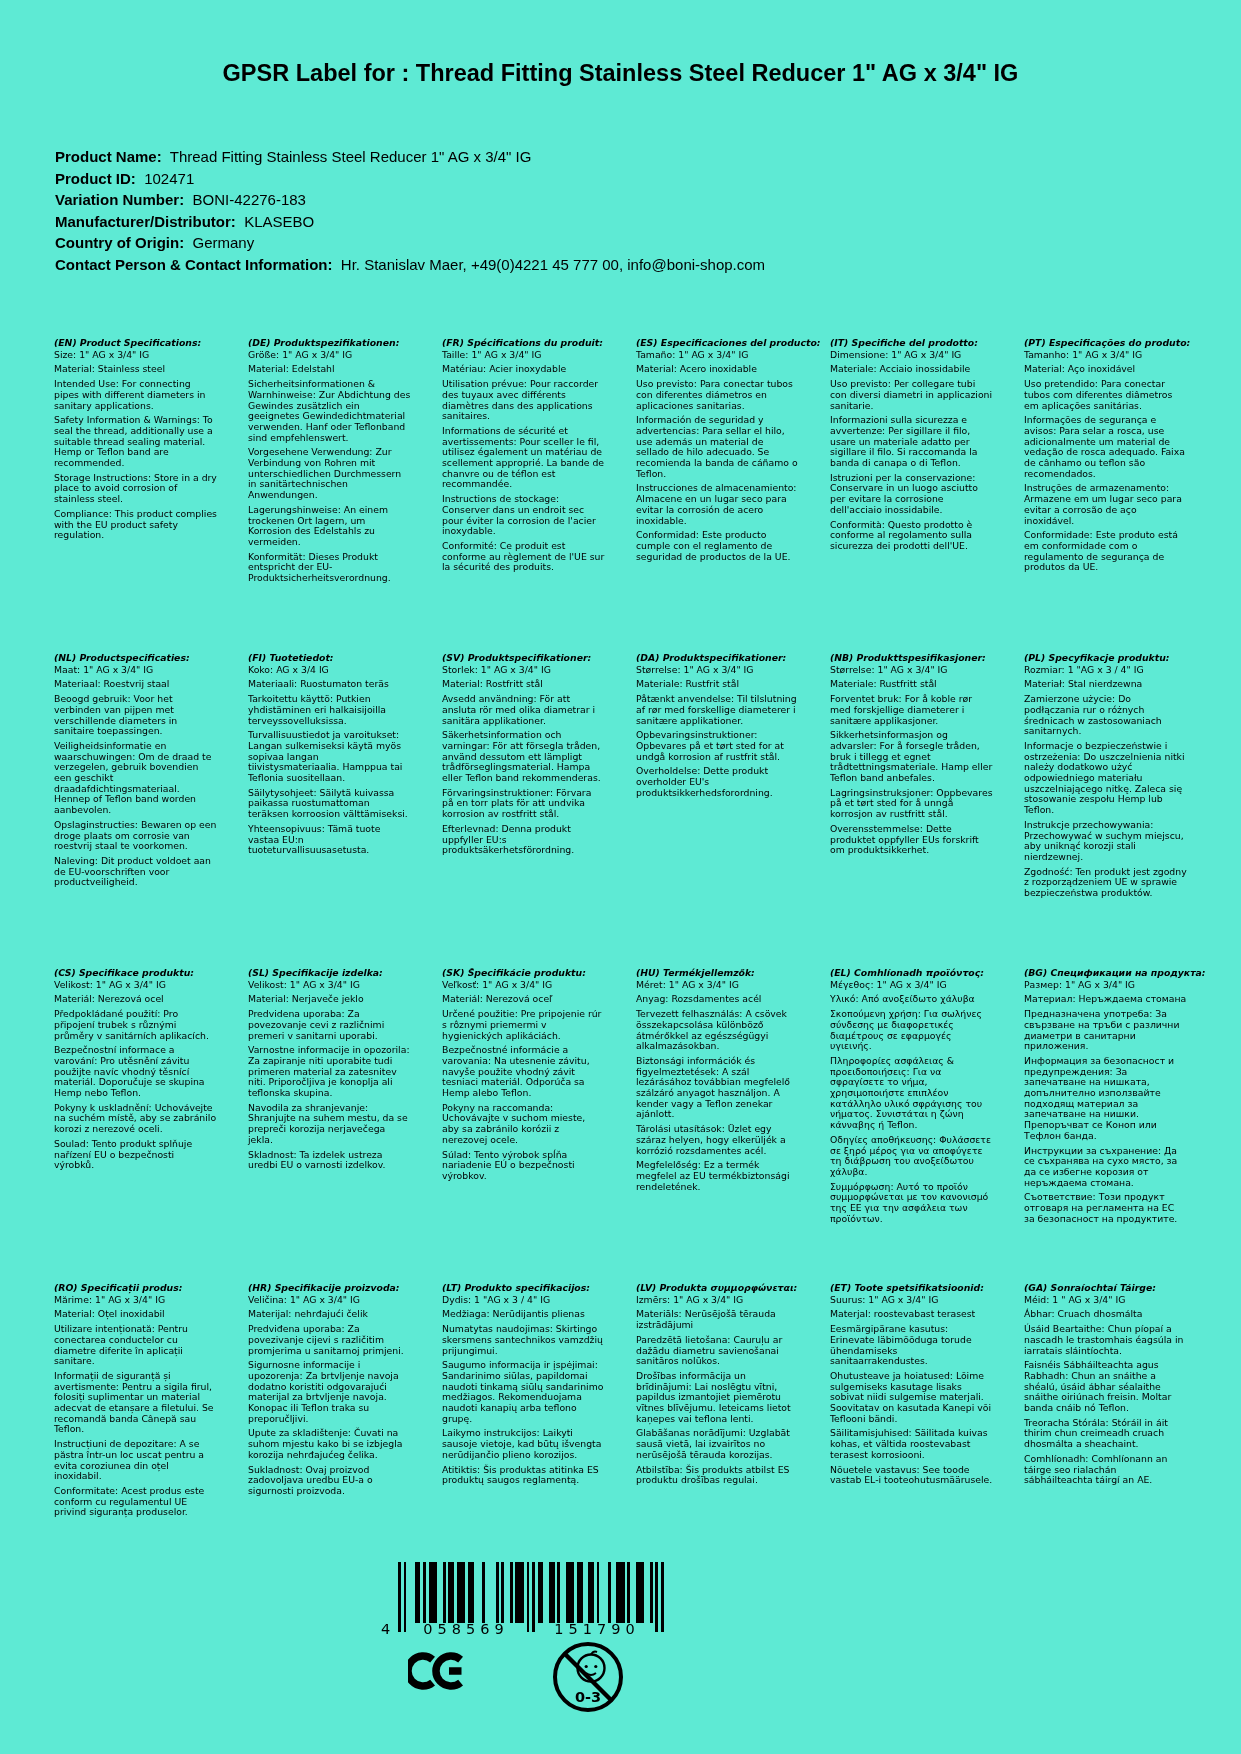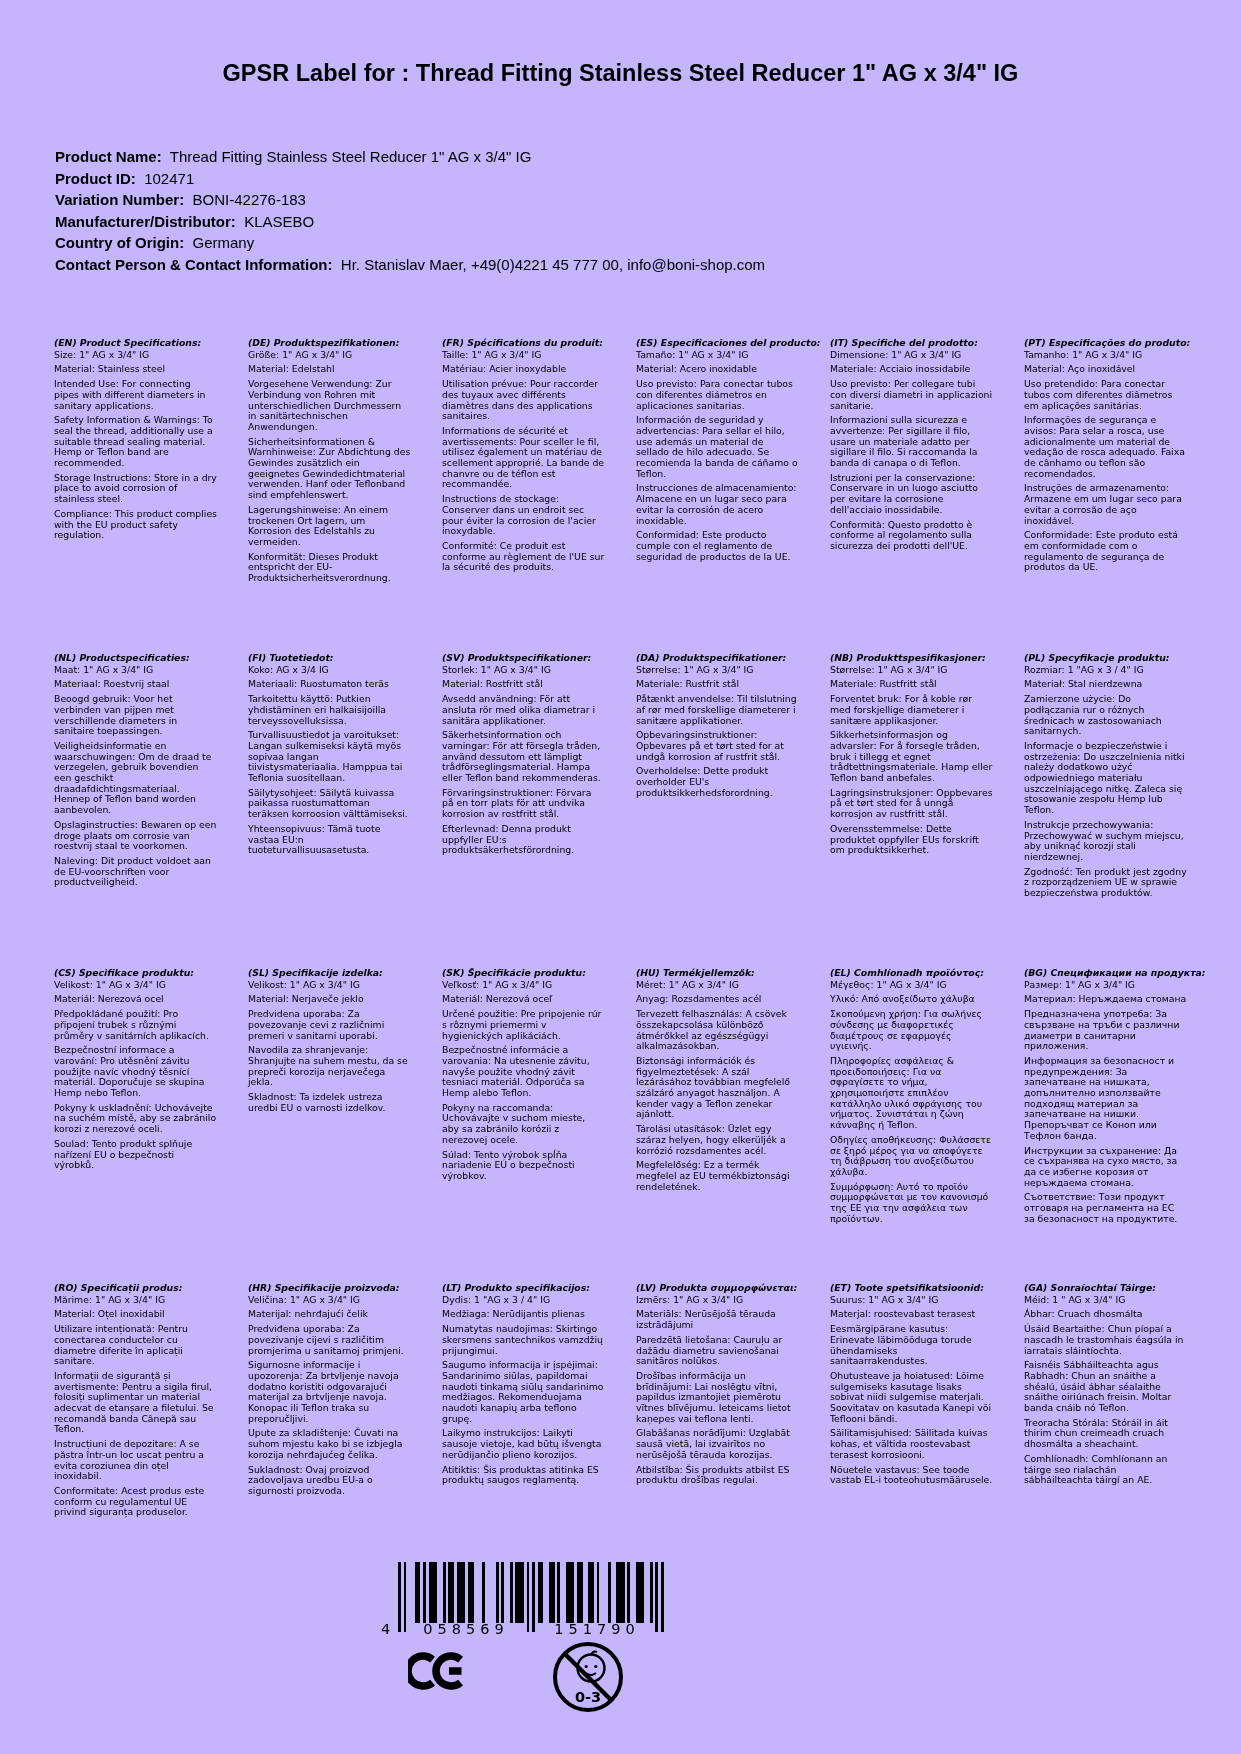--- a/index.html
+++ b/index.html
@@ -1,17 +1,17 @@
 <!DOCTYPE html>
 <html><head>
 <meta charset="utf-8">
 <style>
   html,body { margin:0; padding:0; background:#ffffff; }
   .page {
-    position:relative; width:1241px; height:1754px; background:#c4b5fd;
+    position:relative; width:1241px; height:1754px; background:#5eead4;
     font-family:"DejaVu Sans", sans-serif; color:#000; overflow:hidden;
   }
   .title {
     position:absolute; top:57px; left:0; right:0; margin:0 auto; max-width:870px;
     text-align:center; font-family:"Liberation Sans", sans-serif;
     font-weight:bold; font-size:23.5px; line-height:33px; color:#000;
   }
   .product-info {
     position:absolute; top:146px; left:55px; width:1100px;
     font-family:"Liberation Sans", sans-serif; font-size:15px; line-height:21.5px;
@@ -62,22 +62,22 @@
         <p class="blk-p">Material: Stainless steel</p>
         <p class="blk-p">Intended Use: For connecting pipes with different diameters in sanitary applications.</p>
         <p class="blk-p">Safety Information &amp; Warnings: To seal the thread, additionally use a suitable thread sealing material. Hemp or Teflon band are recommended.</p>
         <p class="blk-p">Storage Instructions: Store in a dry place to avoid corrosion of stainless steel.</p>
         <p class="blk-p">Compliance: This product complies with the EU product safety regulation.</p>
       </div>
       <div class="blk">
         <div class="blk-h">(DE) Produktspezifikationen:</div>
         <p class="blk-p">Größe: 1" AG x 3/4" IG</p>
         <p class="blk-p">Material: Edelstahl</p>
+        <p class="blk-p">Sicherheitsinformationen &amp; Warnhinweise: Zur Abdichtung des Gewindes zusätzlich ein geeignetes Gewindedichtmaterial verwenden. Hanf oder Teflonband sind empfehlenswert.</p>
         <p class="blk-p">Vorgesehene Verwendung: Zur Verbindung von Rohren mit unterschiedlichen Durchmessern in sanitärtechnischen Anwendungen.</p>
-        <p class="blk-p">Sicherheitsinformationen &amp; Warnhinweise: Zur Abdichtung des Gewindes zusätzlich ein geeignetes Gewindedichtmaterial verwenden. Hanf oder Teflonband sind empfehlenswert.</p>
         <p class="blk-p">Lagerungshinweise: An einem trockenen Ort lagern, um Korrosion des Edelstahls zu vermeiden.</p>
         <p class="blk-p">Konformität: Dieses Produkt entspricht der EU-Produktsicherheitsverordnung.</p>
       </div>
       <div class="blk">
         <div class="blk-h">(FR) Spécifications du produit:</div>
         <p class="blk-p">Taille: 1" AG x 3/4" IG</p>
         <p class="blk-p">Matériau: Acier inoxydable</p>
         <p class="blk-p">Utilisation prévue: Pour raccorder des tuyaux avec différents diamètres dans des applications sanitaires.</p>
         <p class="blk-p">Informations de sécurité et avertissements: Pour sceller le fil, utilisez également un matériau de scellement approprié. La bande de chanvre ou de téflon est recommandée.</p>
         <p class="blk-p">Instructions de stockage: Conserver dans un endroit sec pour éviter la corrosion de l'acier inoxydable.</p>
@@ -170,20 +170,21 @@
         <p class="blk-p">Předpokládané použití: Pro připojení trubek s různými průměry v sanitárních aplikacích.</p>
         <p class="blk-p">Bezpečnostní informace a varování: Pro utěsnění závitu použijte navíc vhodný těsnící materiál. Doporučuje se skupina Hemp nebo Teflon.</p>
         <p class="blk-p">Pokyny k uskladnění: Uchovávejte na suchém místě, aby se zabránilo korozi z nerezové oceli.</p>
         <p class="blk-p">Soulad: Tento produkt splňuje nařízení EU o bezpečnosti výrobků.</p>
       </div>
       <div class="blk">
         <div class="blk-h">(SL) Specifikacije izdelka:</div>
         <p class="blk-p">Velikost: 1" AG x 3/4" IG</p>
         <p class="blk-p">Material: Nerjaveče jeklo</p>
         <p class="blk-p">Predvidena uporaba: Za povezovanje cevi z različnimi premeri v sanitarni uporabi.</p>
+        <p class="blk-p">Varnostne informacije in opozorila: Za zapiranje niti uporabite tudi primeren material za zatesnitev niti. Priporočljiva je konoplja ali teflonska skupina.</p>
         <p class="blk-p">Navodila za shranjevanje: Shranjujte na suhem mestu, da se prepreči korozija nerjavečega jekla.</p>
         <p class="blk-p">Skladnost: Ta izdelek ustreza uredbi EU o varnosti izdelkov.</p>
       </div>
       <div class="blk">
         <div class="blk-h">(SK) Špecifikácie produktu:</div>
         <p class="blk-p">Veľkosť: 1" AG x 3/4" IG</p>
         <p class="blk-p">Materiál: Nerezová oceľ</p>
         <p class="blk-p">Určené použitie: Pre pripojenie rúr s rôznymi priemermi v hygienických aplikáciách.</p>
         <p class="blk-p">Bezpečnostné informácie a varovania: Na utesnenie závitu, navyše použite vhodný závit tesniaci materiál. Odporúča sa Hemp alebo Teflon.</p>
         <p class="blk-p">Pokyny na raccomanda: Uchovávajte v suchom mieste, aby sa zabránilo korózii z nerezovej ocele.</p>

